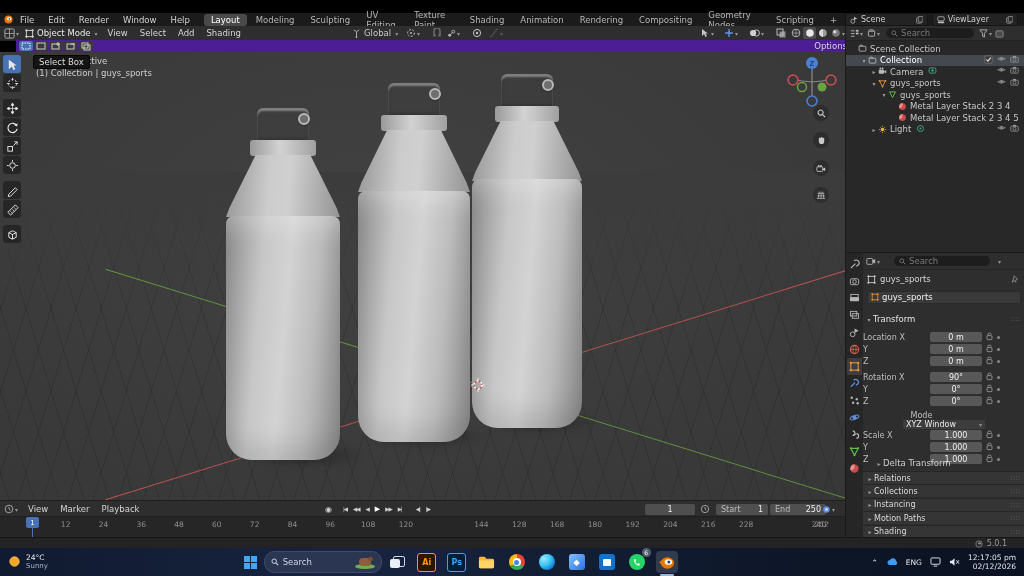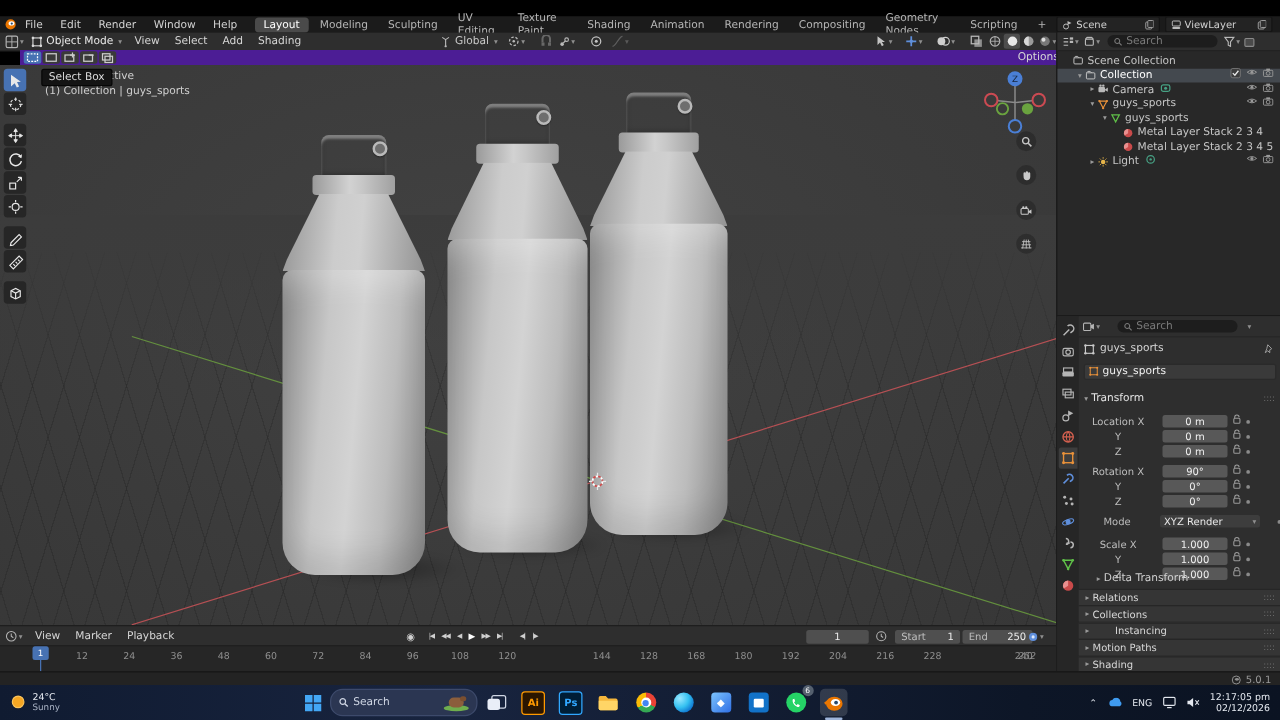--- a/index.html
+++ b/index.html
@@ -77,21 +77,21 @@
   .ol-row.selected{background:#44494f;color:#fff;}
   .ol-arrow{color:#9a9a9a;font-size:6px;width:8px;text-align:center;}
   .ol-trail{position:absolute;display:flex;gap:4px;right:6px;}
   
   #properties{left:845px;top:252px;width:179px;height:285px;background:#2e2e2e;border-left:1px solid #1a1a1a;border-top:1px solid #1a1a1a;}
   #prop-tabs{position:absolute;left:0;top:0;width:17px;height:285px;background:#262626;display:flex;flex-direction:column;align-items:center;padding-top:3px;}
   .prop-tab{width:15px;height:17px;display:flex;align-items:center;justify-content:center;border-radius:2px 0 0 2px;}
   .prop-tab.active{background:#3d3d3d;}
   #prop-header{position:absolute;left:17px;top:0;width:162px;height:16px;display:flex;align-items:center;background:#2e2e2e;border-bottom:1px solid #262626;}
   .prop-row{position:absolute;left:17px;width:162px;height:12px;display:flex;align-items:center;}
-  .prop-label{width:63px;text-align:center;padding-right:4px;color:#bdbdbd;font-size:8px;}
+  .prop-label{width:63px;text-align:left;padding-right:4px;color:#bdbdbd;font-size:8px;}
   .prop-field{width:52px;height:10px;background:#585858;border-radius:2px;color:#f0f0f0;
        display:flex;align-items:center;justify-content:center;font-size:8px;}
   .prop-drop{width:76px;height:10px;background:#3d3d3d;border-radius:2px;color:#e8e8e8;
        display:flex;align-items:center;font-size:8px;padding:0 3px;justify-content:space-between;}
   .prop-dot{width:3px;height:3px;border-radius:50%;background:#8a8a8a;margin-left:4px;}
   .panel-hdr{position:absolute;left:17px;width:162px;height:12px;background:#353535;border-top:1px solid #262626;
        display:flex;align-items:center;color:#d8d8d8;font-size:8px;}
   .drag-dots{position:absolute;right:5px;color:#6f6f6f;font-size:7px;}
   
   #tl-header{left:0;top:500px;width:845px;height:16px;background:#2e2e2e;border-top:1px solid #1e1e1e;display:flex;align-items:center;}
@@ -834,24 +834,24 @@
         </div>
         <div class="prop-row" style="top: 142px;">
           <span class="prop-label">Z</span>
           <span class="prop-field">0°</span>
           <span style="margin-left:4px"><svg width="7" height="9" viewBox="0 0 8 10">
               <path d="M2 4 V3 a2 2 0 0 1 4 0" fill="none" stroke="#9a9a9a"></path>
               <rect x="1.2" y="4" width="5.6" height="4.6" rx="1" fill="none" stroke="#9a9a9a"></rect>
             </svg></span>
           <span class="prop-dot"></span>
         </div>
-        <div class="prop-row" style="top: 158px;">
+        <div class="prop-row" style="top: 158px; flex-direction: column;">
           <span class="prop-label">Mode</span>
           <span class="prop-drop">
-            <span>XYZ Render</span>
+            <span>XYZ Window</span>
             <span class="chev">▾</span>
           </span>
           <span class="prop-dot" style="margin-left:14px"></span>
         </div>
         <div class="prop-row" style="top: 176px;">
           <span class="prop-label">Scale X</span>
           <span class="prop-field">1.000</span>
           <span style="margin-left:4px"><svg width="7" height="9" viewBox="0 0 8 10">
               <path d="M2 4 V3 a2 2 0 0 1 4 0" fill="none" stroke="#9a9a9a"></path>
               <rect x="1.2" y="4" width="5.6" height="4.6" rx="1" fill="none" stroke="#9a9a9a"></rect>
@@ -887,21 +887,21 @@
         <div class="panel-hdr" style="top: 218px;">
           <span class="ol-arrow" style="margin-left:3px">▸</span>
           <span>Relations</span>
           <span class="drag-dots">::::</span>
         </div>
         <div class="panel-hdr" style="top: 231.4px;">
           <span class="ol-arrow" style="margin-left:3px">▸</span>
           <span>Collections</span>
           <span class="drag-dots">::::</span>
         </div>
-        <div class="panel-hdr" style="top: 244.8px; gap: 18px;">
+        <div class="panel-hdr" style="top: 244.8px;">
           <span class="ol-arrow" style="margin-left:3px">▸</span>
           <span>Instancing</span>
           <span class="drag-dots">::::</span>
         </div>
         <div class="panel-hdr" style="top: 258.2px;">
           <span class="ol-arrow" style="margin-left:3px">▸</span>
           <span>Motion Paths</span>
           <span class="drag-dots">::::</span>
         </div>
         <div class="panel-hdr" style="top: 271.6px;">
@@ -990,21 +990,21 @@
   </div>
 
   <div id="statusbar" class="abs flex">
     <span style="flex:1"></span>
     <span class="hdr-ico" style="margin-right:4px">
       <svg width="8" height="8" viewBox="0 0 10 10">
           <circle cx="5" cy="5" r="4" fill="none" stroke="#8f8f8f"></circle>
           <ellipse cx="5.7" cy="4.3" rx="2" ry="1.4" fill="#8f8f8f"></ellipse>
         </svg>
     </span>
-    <span style="margin-right:7px;color:#9a9a9a;font-size:8px">5.0.1</span>
+    <span style="margin-right:17px;color:#9a9a9a;font-size:8px">5.0.1</span>
   </div>
 
   <div id="taskbar" class="abs flex">
     <span class="flex" style="margin-left:8px;gap:5px">
       <svg width="13" height="13" viewBox="0 0 14 14">
           <circle cx="7" cy="7" r="5" fill="#f5a623"></circle>
           <circle cx="7" cy="7" r="5" fill="none" stroke="#fbc35a"></circle>
         </svg>
       <span style="display:flex;flex-direction:column;line-height:1.2">
         <span class="tray-txt">24°C</span>

